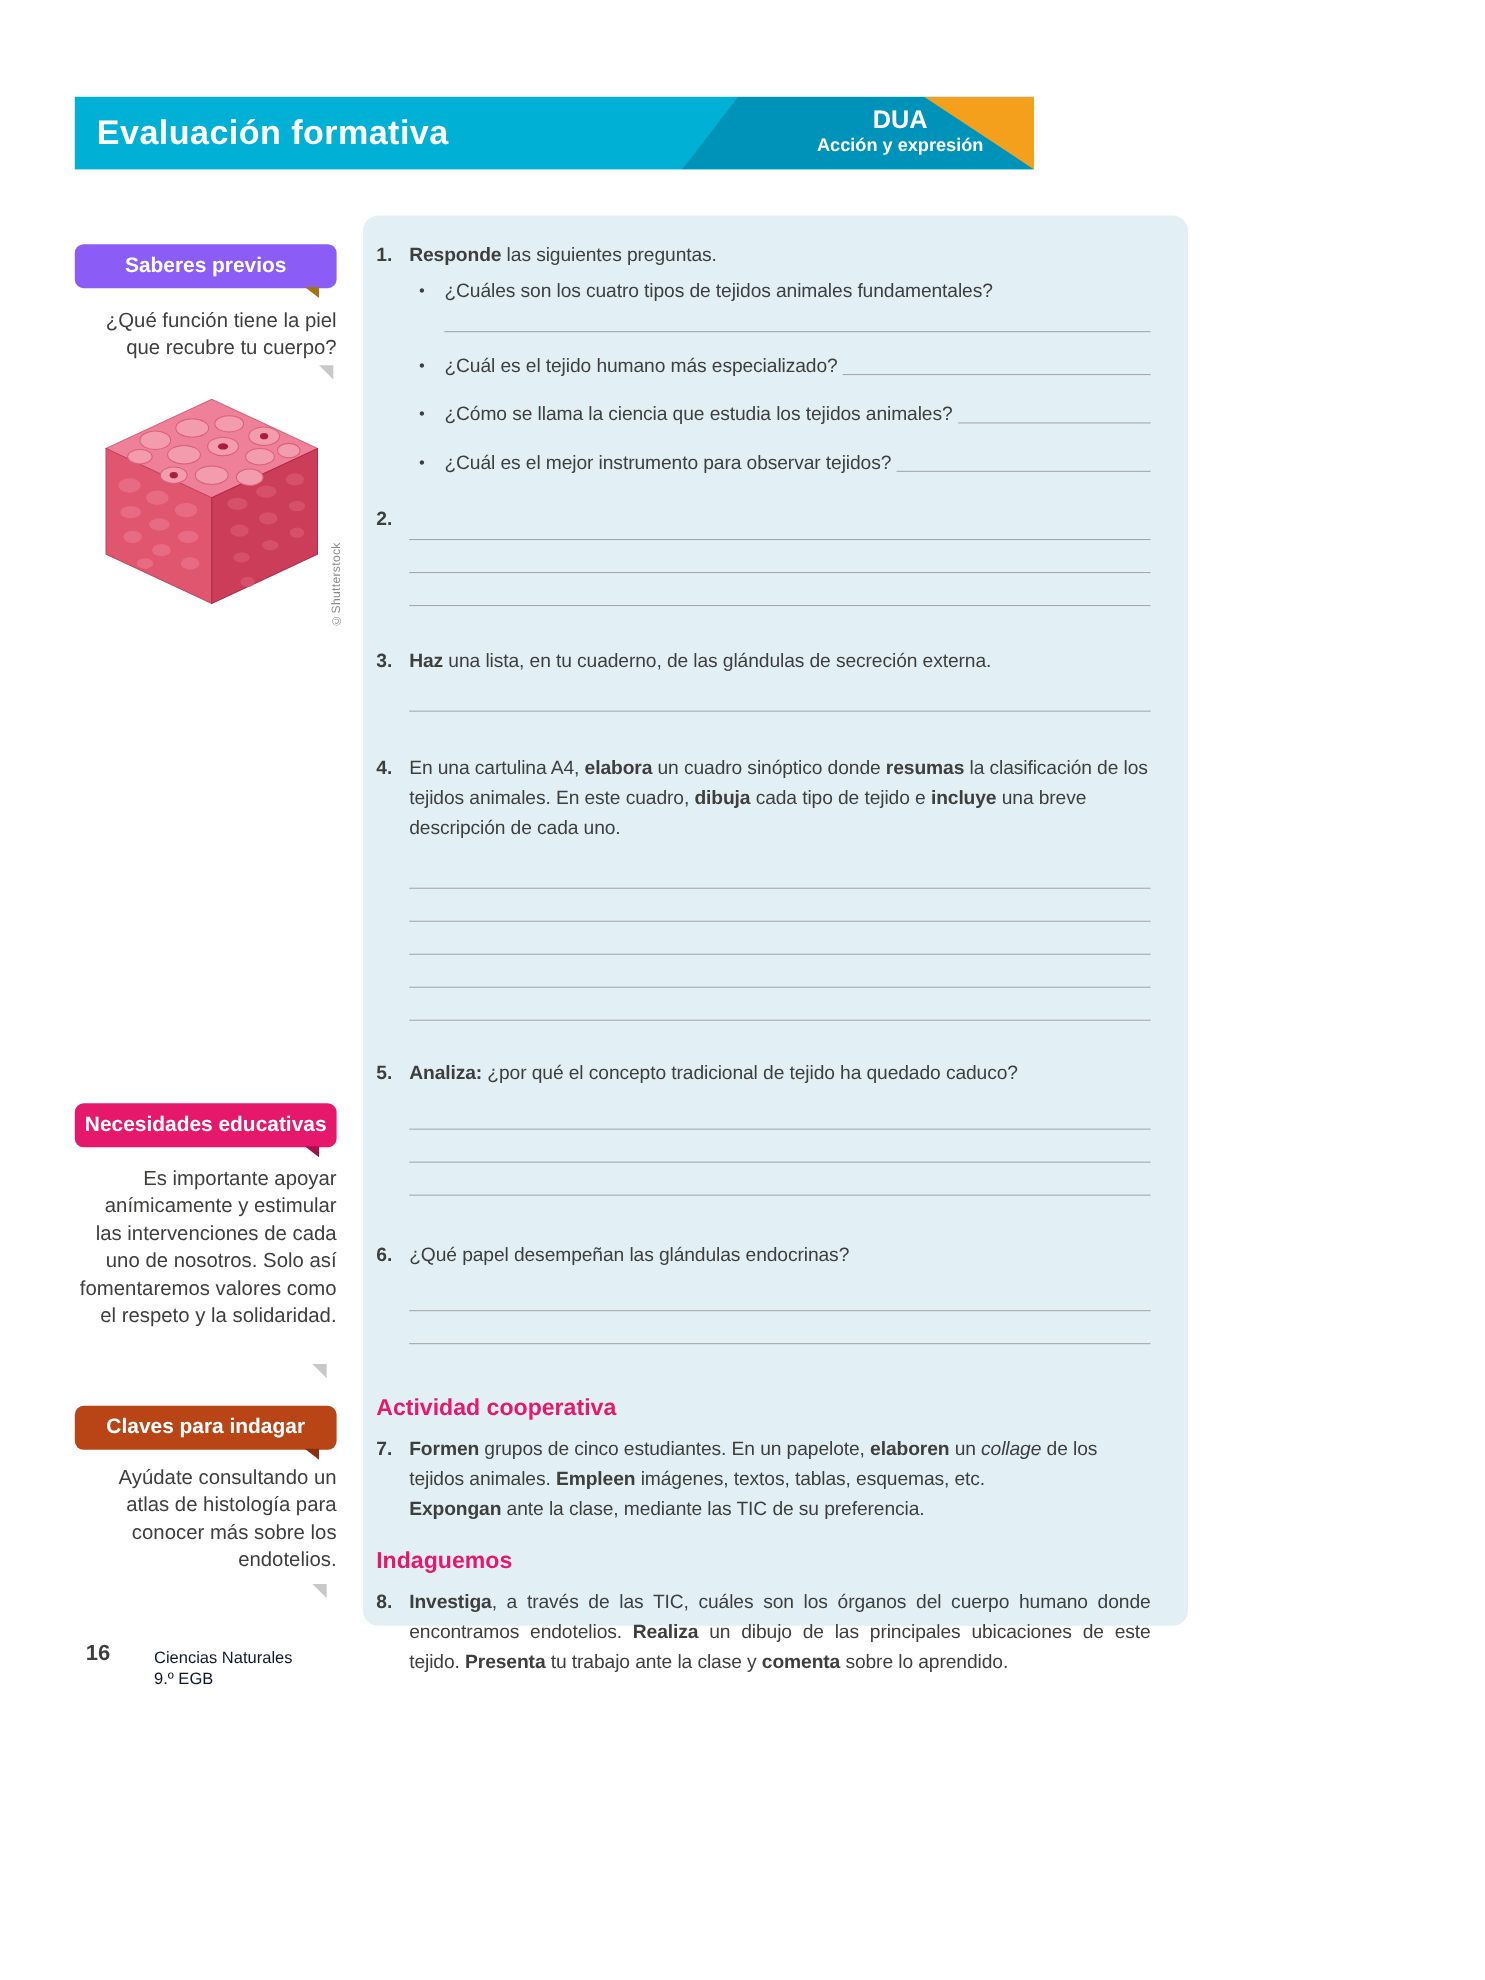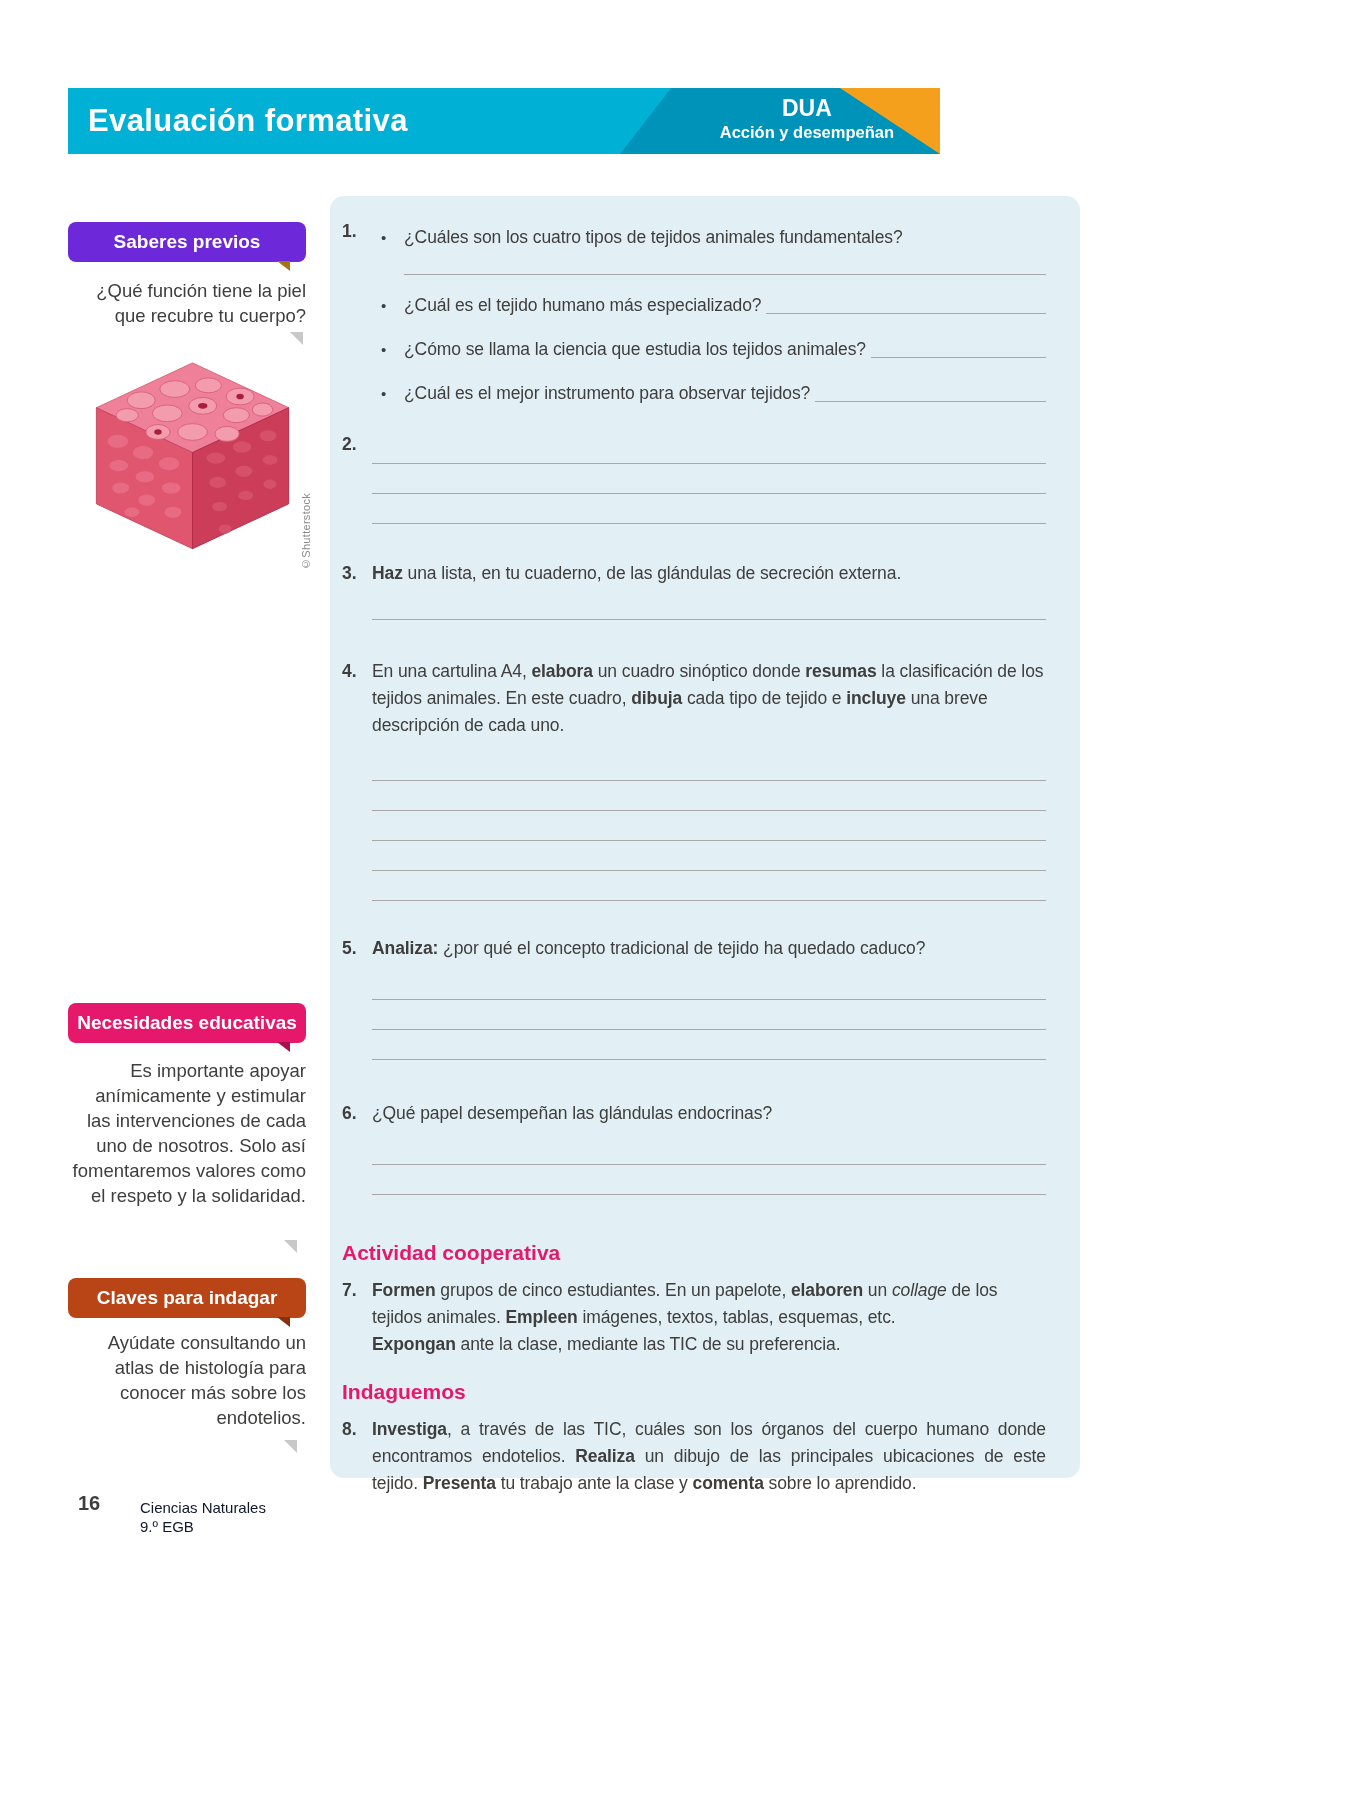--- a/index.html
+++ b/index.html
@@ -12,21 +12,21 @@
   .header-title { position:absolute; left:20px; top:50%; transform:translateY(-50%); color:#fff; font-size:31px; font-weight:bold; letter-spacing:.4px; }
   .dua-bg { position:absolute; right:0; top:0; width:320px; height:100%; background:#0093ba; clip-path:polygon(16% 0,100% 0,100% 100%,0 100%); }
   .orange-corner { position:absolute; right:0; top:0; width:100px; height:100%; background:#f4a01d; clip-path:polygon(0 0,100% 0,100% 100%); }
   .dua-text { position:absolute; right:46px; top:7px; text-align:center; color:#fff; z-index:2; }
   .dua-title { font-size:23px; font-weight:bold; line-height:26px; }
   .dua-subtitle { font-size:16.5px; font-weight:bold; line-height:22px; }
 
   
   .badge { position:absolute; left:68px; width:238px; height:40px; border-radius:8px; color:#fff; font-weight:bold; font-size:19px; display:flex; align-items:center; justify-content:center; z-index:2; }
   .badge::after { content:""; position:absolute; right:16px; bottom:-9px; width:0; height:0; border-left:13px solid transparent; border-top:10px solid var(--fold); }
-  .badge-gold { background:#6d28d9; --fold:#a87314; }
+  .badge-gold { background:#8b5cf6; --fold:#a87314; }
   .badge-pink { background:#e5186c; --fold:#a80f4c; }
   .badge-rust { background:#b94516; --fold:#8a2f0d; }
 
   .side-text { position:absolute; left:70px; width:236px; text-align:right; font-size:18.5px; line-height:25px; color:#3e3e3d; }
   .corner-fold { position:absolute; width:0; height:0; border-top:13px solid #c8c8c8; border-left:13px solid transparent; }
 
   .skin-figure { position:absolute; left:85px; top:348px; width:215px; height:215px; }
   .image-credit { position:absolute; left:300px; top:470px; height:100px; font-size:11px; color:#8a8a8a; writing-mode:vertical-rl; transform:rotate(180deg); letter-spacing:.3px; }
 
   
@@ -59,21 +59,21 @@
 <body>
 
 <div class="page">
 
   <div class="header">
     <div class="dua-bg"></div>
     <div class="orange-corner"></div>
     <div class="header-title">Evaluación formativa</div>
     <div class="dua-text">
       <div class="dua-title">DUA</div>
-      <div class="dua-subtitle">Acción y desempeñan</div>
+      <div class="dua-subtitle">Acción y expresión</div>
     </div>
   </div>
 
   <div class="badge badge-gold" style="top:222px;">Saberes previos</div>
   <div class="side-text" style="top:278px;">¿Qué función tiene la piel que recubre tu cuerpo?</div>
   <div class="corner-fold" style="left:290px; top:332px;"></div>
 
   <div class="skin-figure">
     <svg viewBox="0 0 230 225" width="215" height="210">
 
@@ -139,20 +139,21 @@
 
   <div class="badge badge-rust" style="top:1278px;">Claves para indagar</div>
   <div class="side-text" style="top:1330px;">Ayúdate consultando un atlas de histología para conocer más sobre los endotelios.</div>
   <div class="corner-fold" style="left:284px; top:1440px;"></div>
 
   <div class="panel">
 
     <div class="item">
       <span class="num">1.</span>
       <div class="ibody">
+        <p class="itext"><b>Responde</b> las siguientes preguntas.</p>
         <div class="bullet">
           <span class="dot">•</span>
           <div class="btext">
               <span>¿Cuáles son los cuatro tipos de tejidos animales fundamentales?</span>
             </div>
         </div>
         <div class="b1-line"></div>
         <div class="bullet">
           <span class="dot">•</span>
           <div class="btext">

